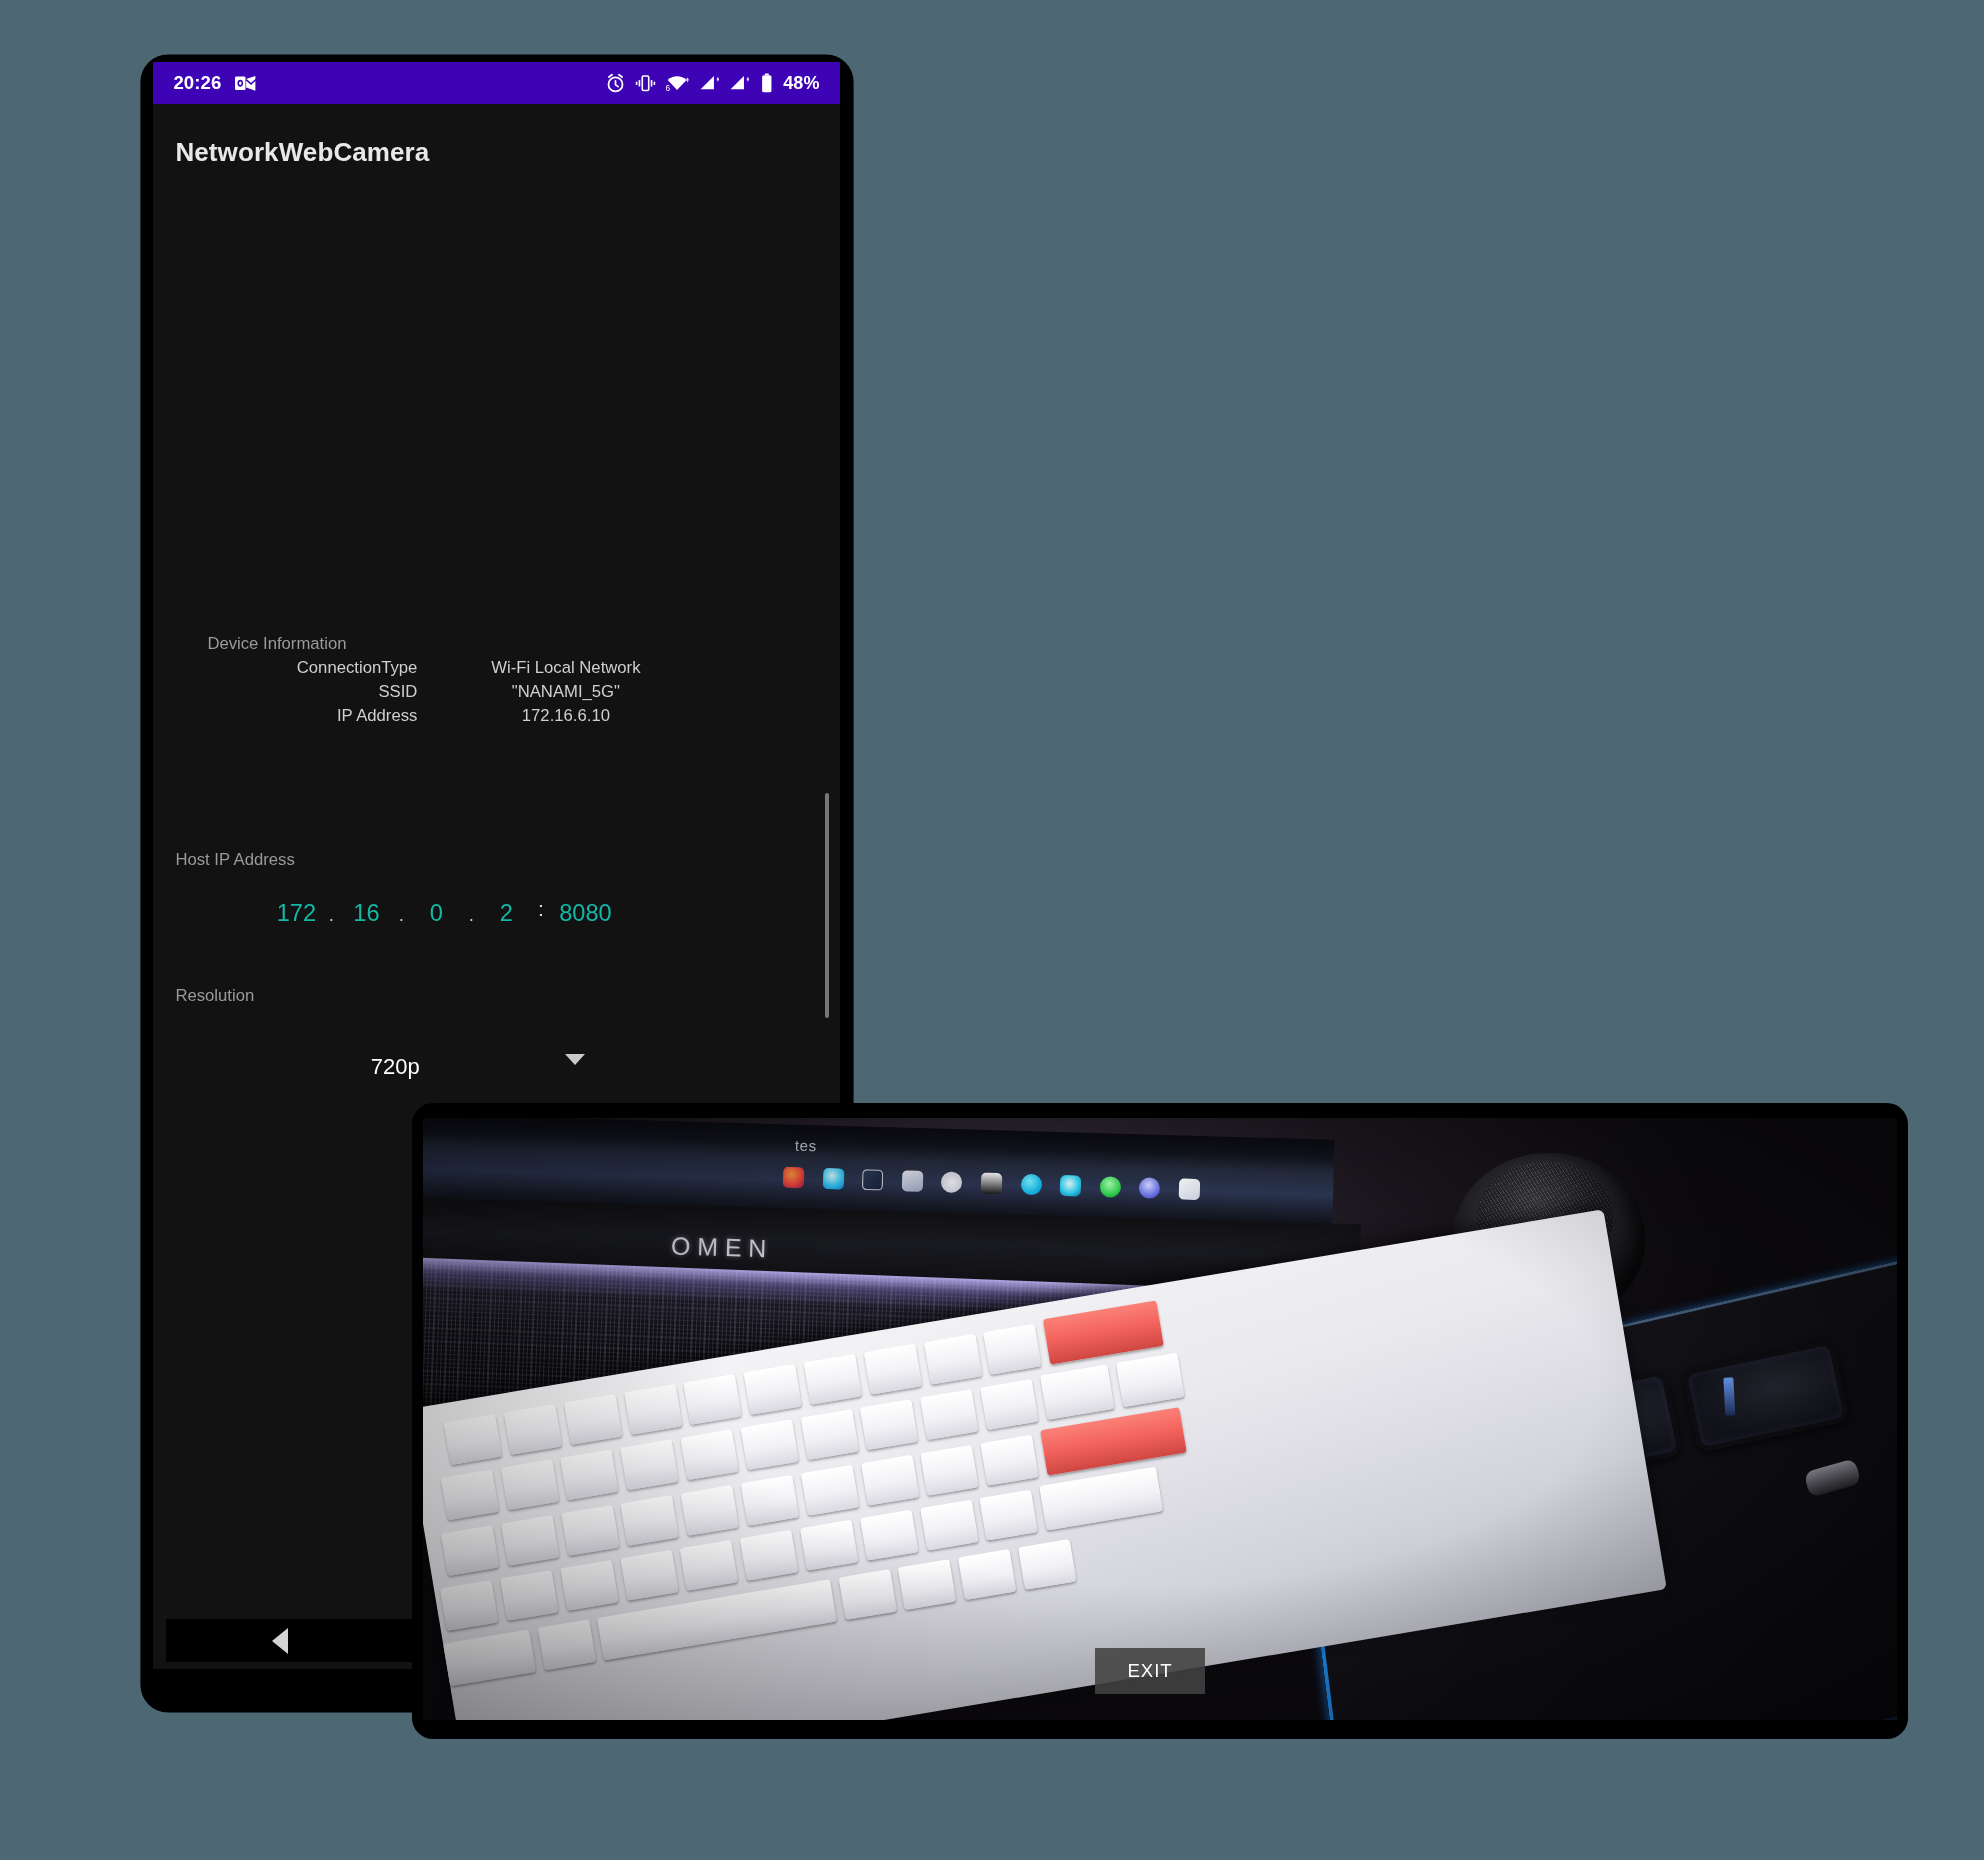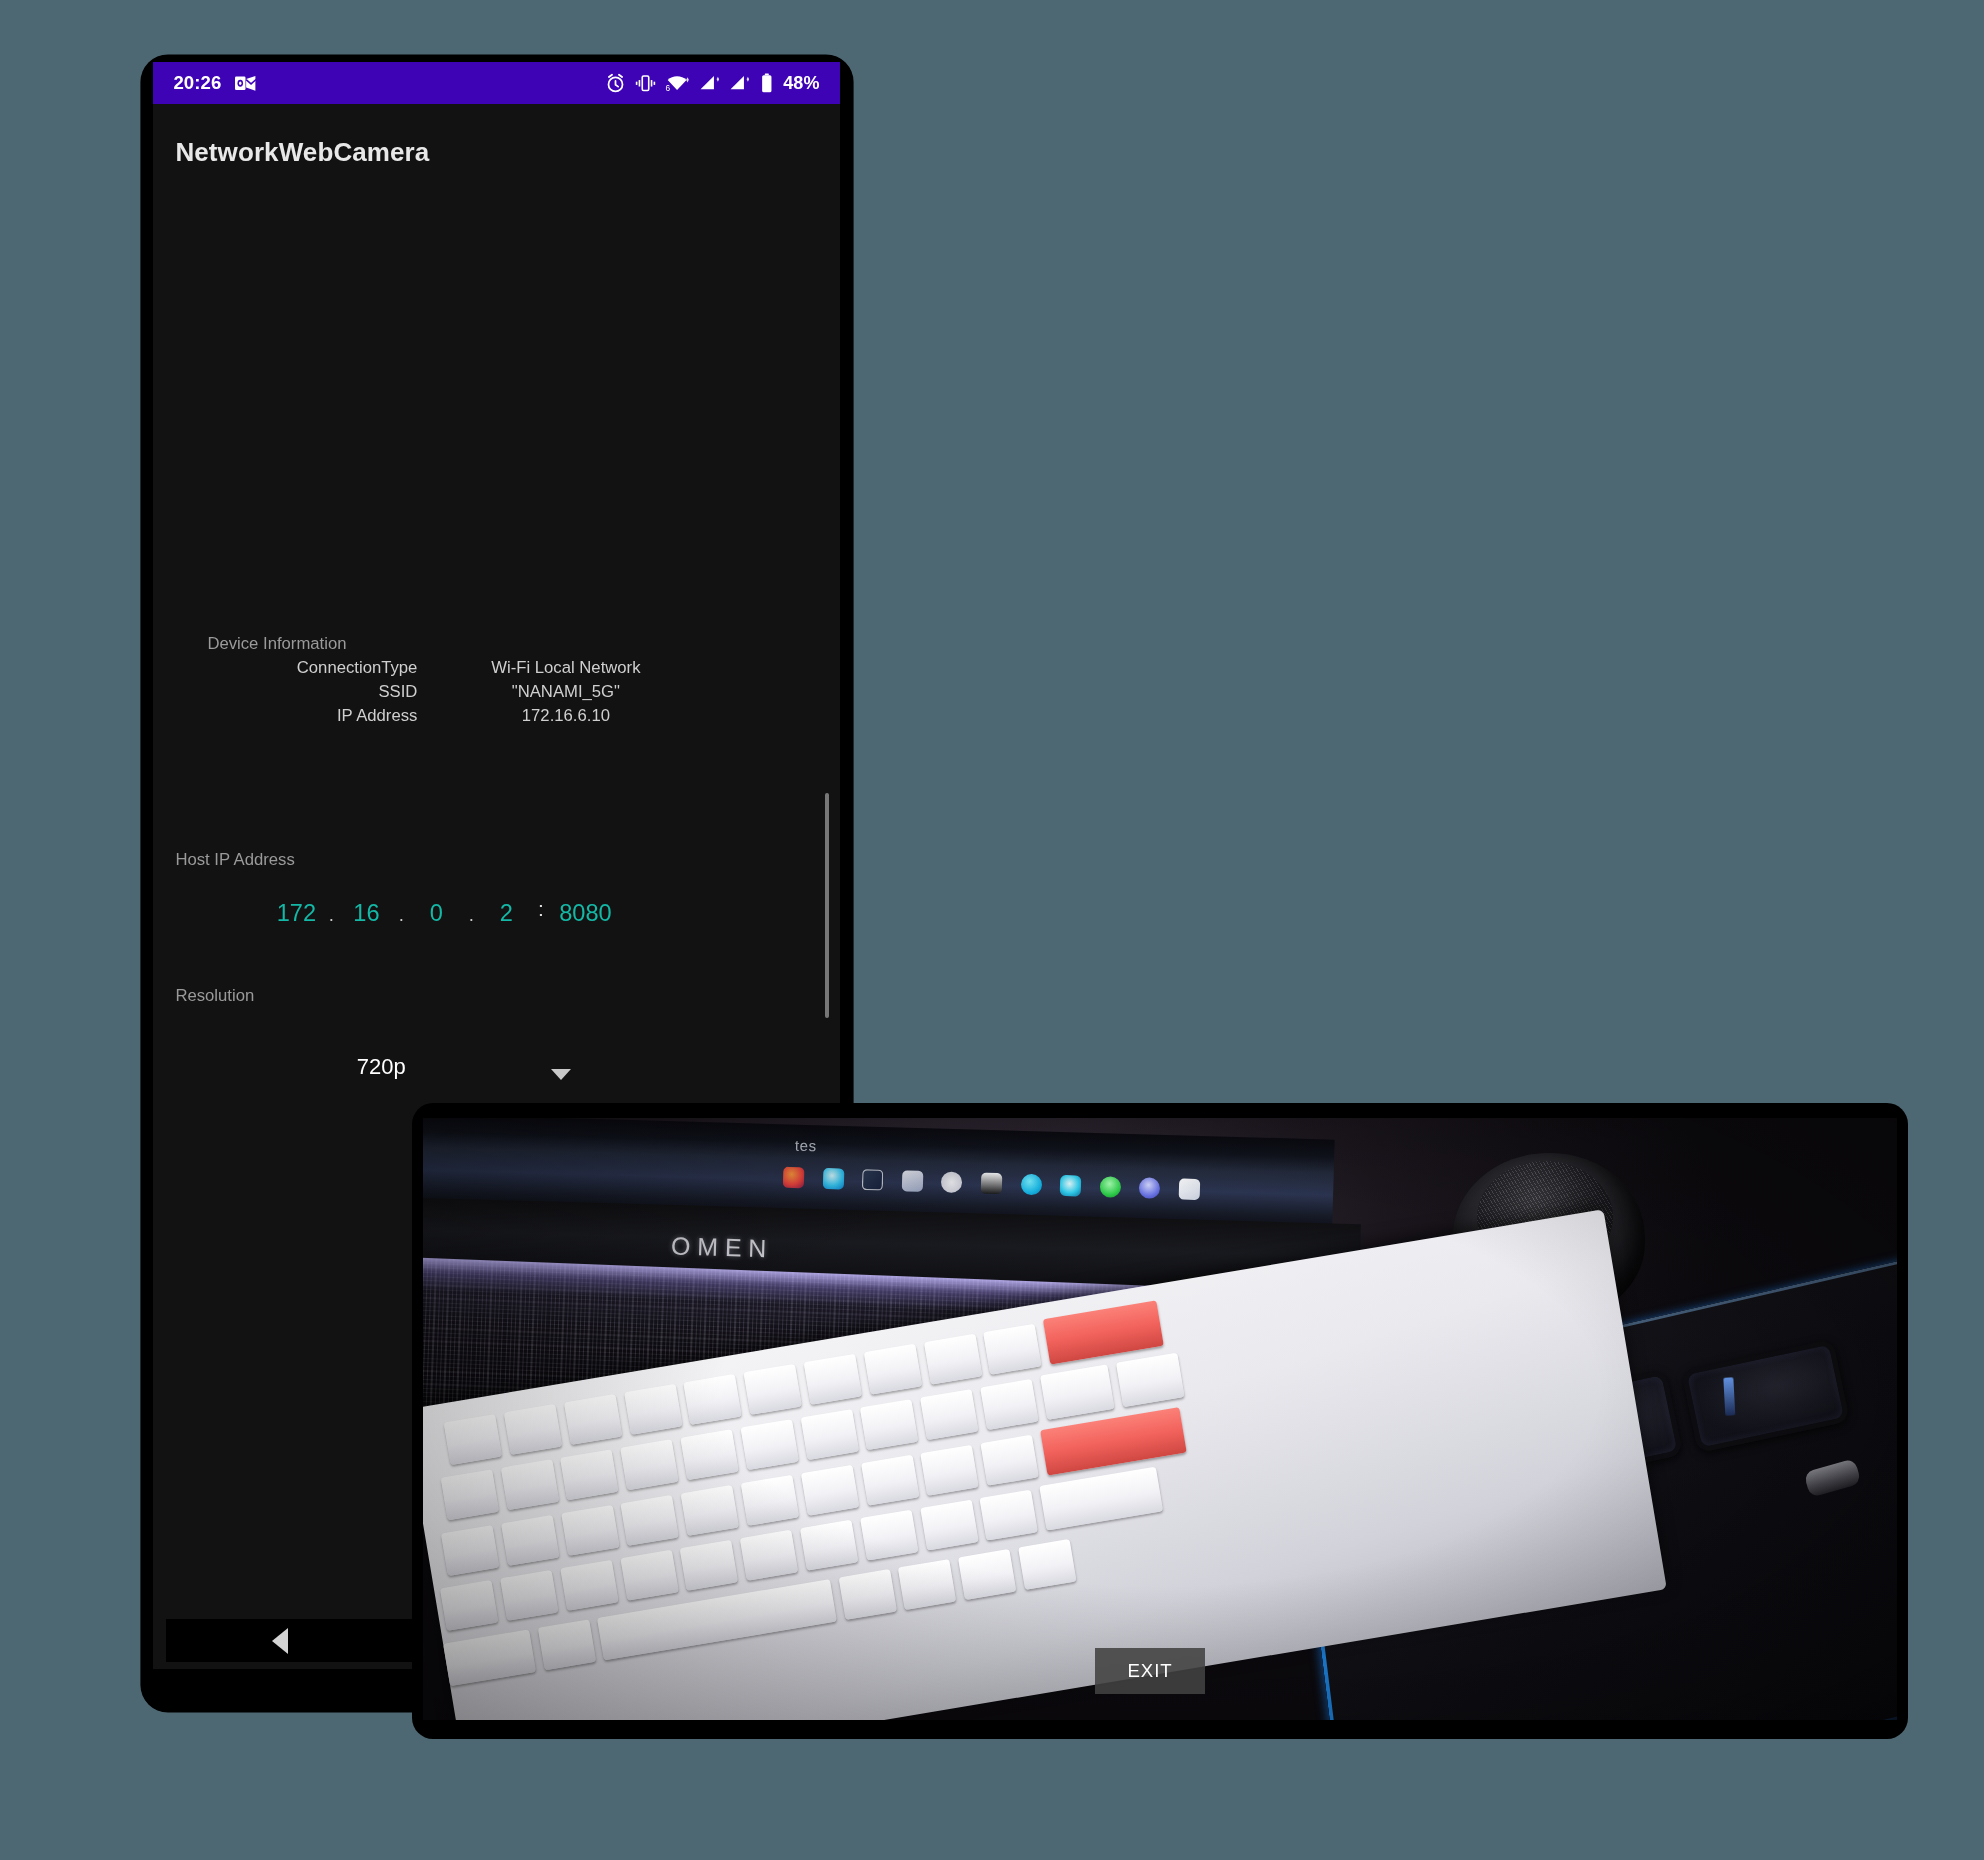--- a/index.html
+++ b/index.html
@@ -176,25 +176,25 @@
     padding-bottom: 6.2px;
   }
   .port {
     width: 68px;
     text-align: center;
   }
 
   
   #resolution-select {
     position: absolute;
-    left: 114px;
+    left: 128px;
     top: 886px;
     width: 310px;
     display: flex;
-    align-items: flex-end;
+    align-items: flex-start;
   }
   #resolution-value {
     color: #ffffff;
     font-size: 22px;
     flex: 1;
     text-align: center;
     padding-right: 56px;
   }
   #resolution-caret {
     width: 0;

